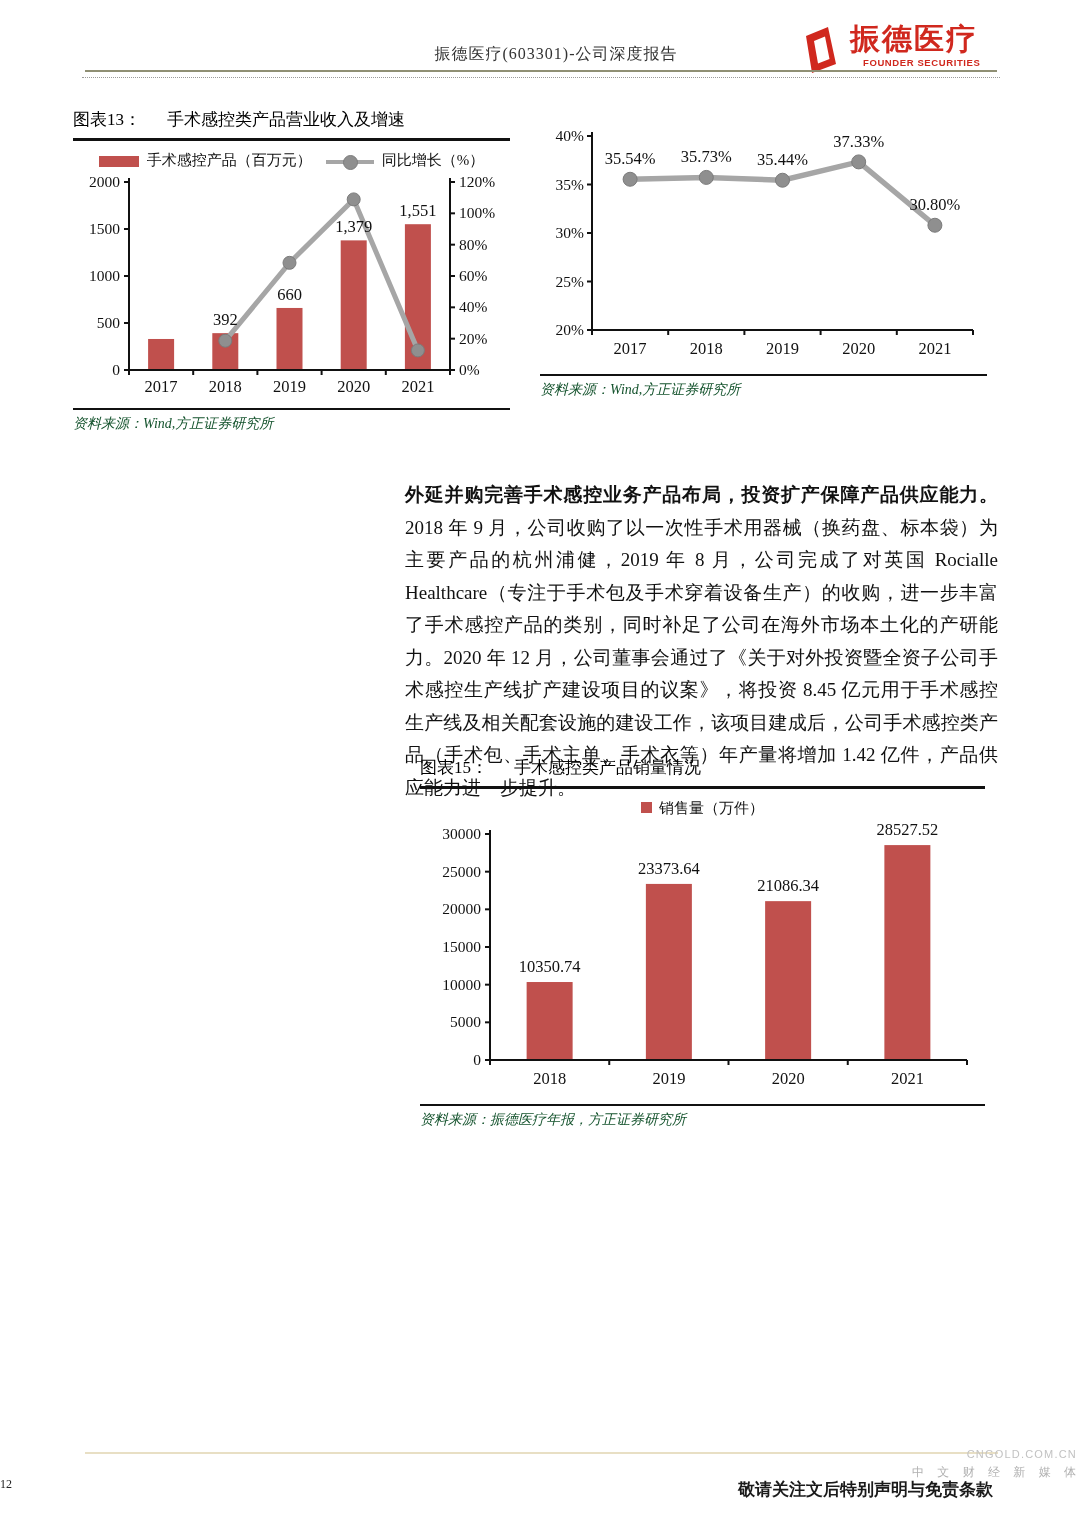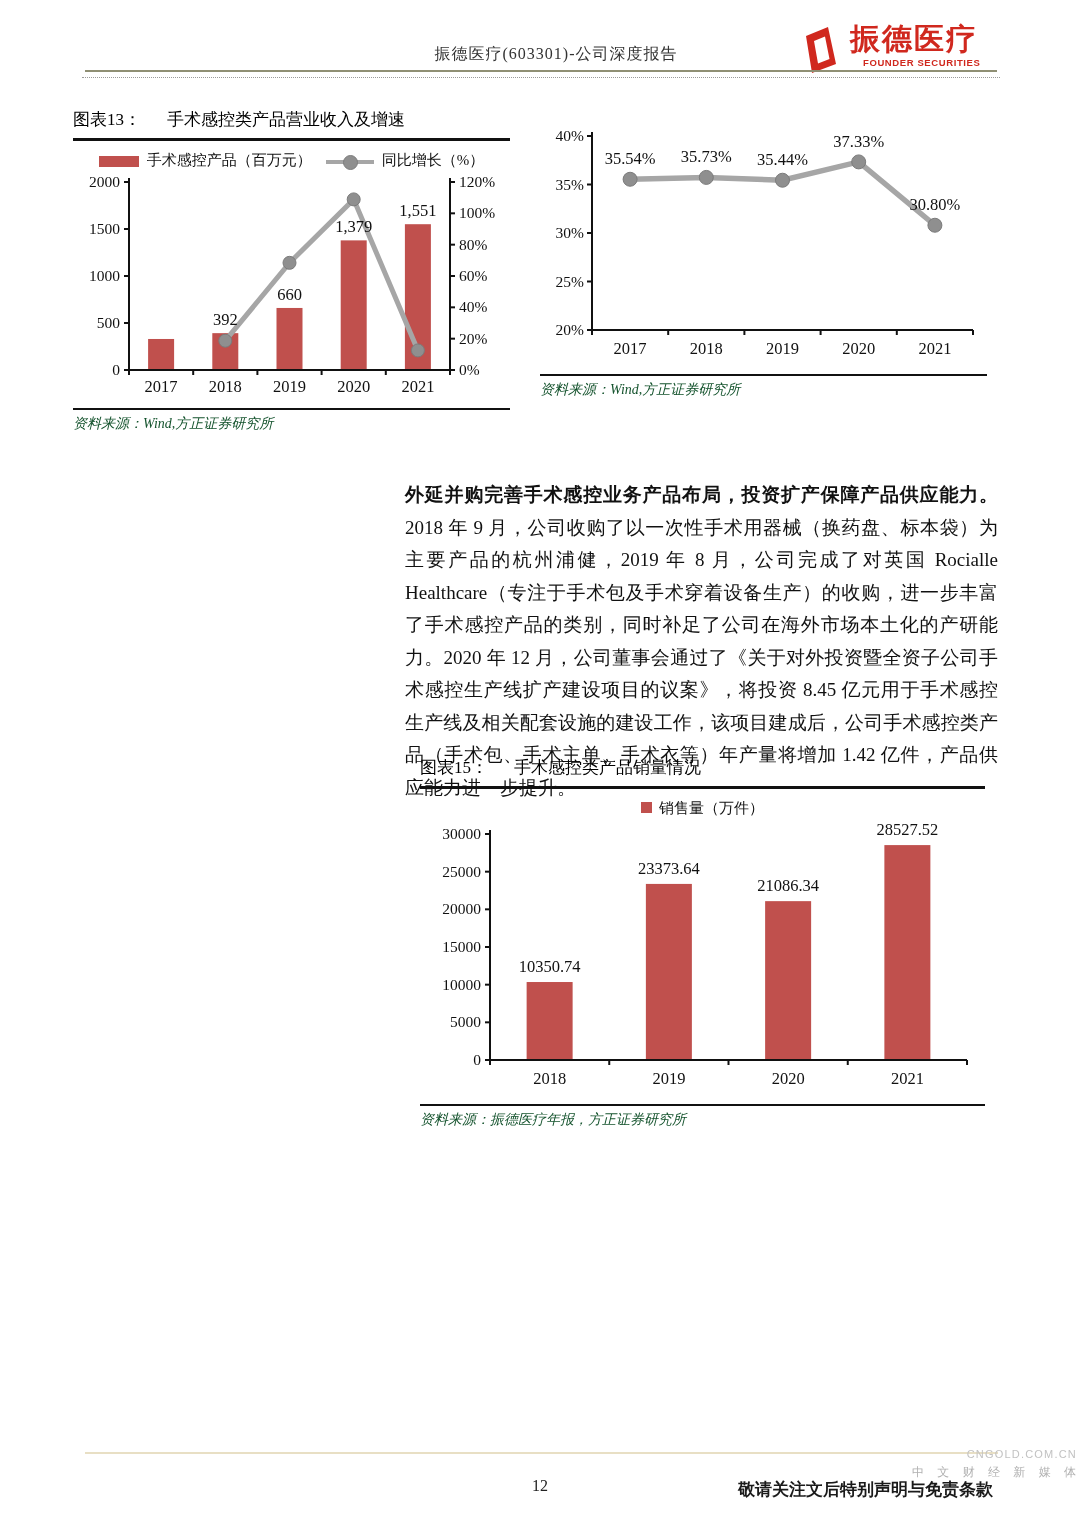--- a/index.html
+++ b/index.html
@@ -37,21 +37,21 @@
   #fig14{top:108px;left:540px;width:447px;}
   #fig14 svg{margin-top:14px;}
   #fig15{top:756px;left:420px;width:565px;}
 
   
   .para{top:479px;left:405px;width:593px;font-size:19px;line-height:32.5px;text-align:justify;}
   .para .lead{font-weight:700;text-align-last:justify;}
 
   
   .footer-line{top:1452px;left:85px;width:913px;border-top:2px solid #e8dfc4;}
-  .page-num{top:1477px;left:0;right:0;text-align:center;font-size:16px;color:#222;}
+  .page-num{top:1477px;left:0;right:0;font-size:12px;color:#222;}
   .disclaimer{top:1478px;left:738px;width:262px;font-size:17px;font-weight:700;color:#1a1a1a;
               white-space:nowrap;}
   .watermark{top:1447px;left:912px;width:165px;z-index:5;
              font-family:"Liberation Sans","DejaVu Sans",sans-serif;}
   .wm-row{display:flex;align-items:center;}
   .wm-cn{font-size:31px;font-weight:700;color:#b5b5b5;letter-spacing:3px;line-height:31px;}
   .wm-url{font-size:11px;color:#c2c2c2;letter-spacing:1.2px;text-align:right;margin-top:1px;}
   .wm-tag{font-size:12px;color:#b0b0b0;letter-spacing:5px;text-align:right;margin-top:4px;white-space:nowrap;}
 </style>
 </head>

